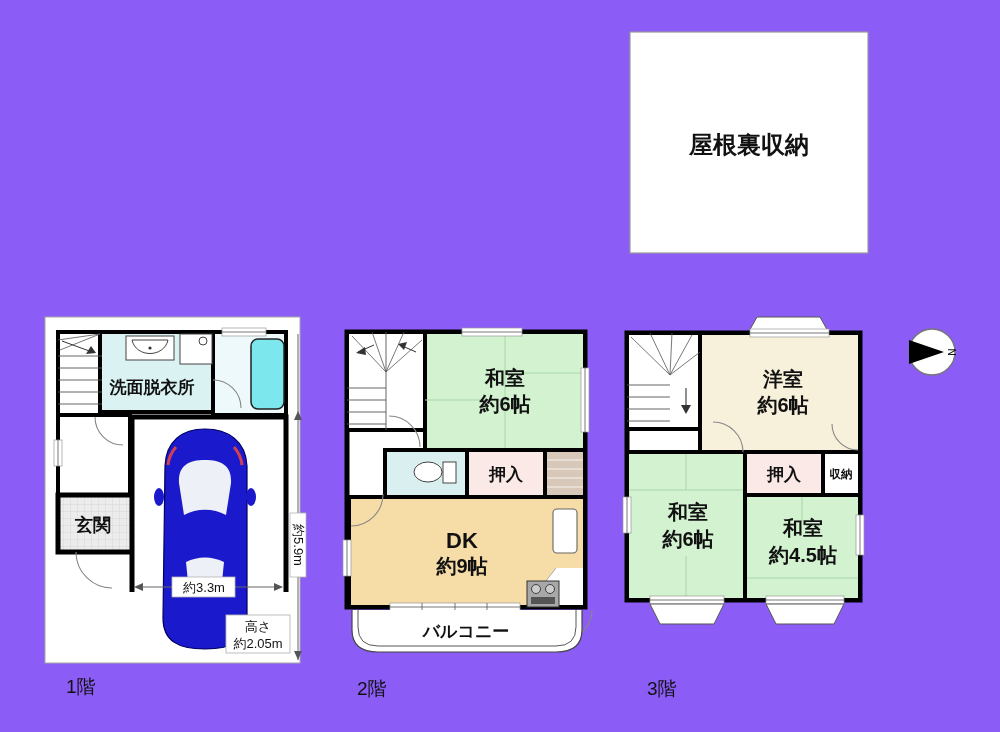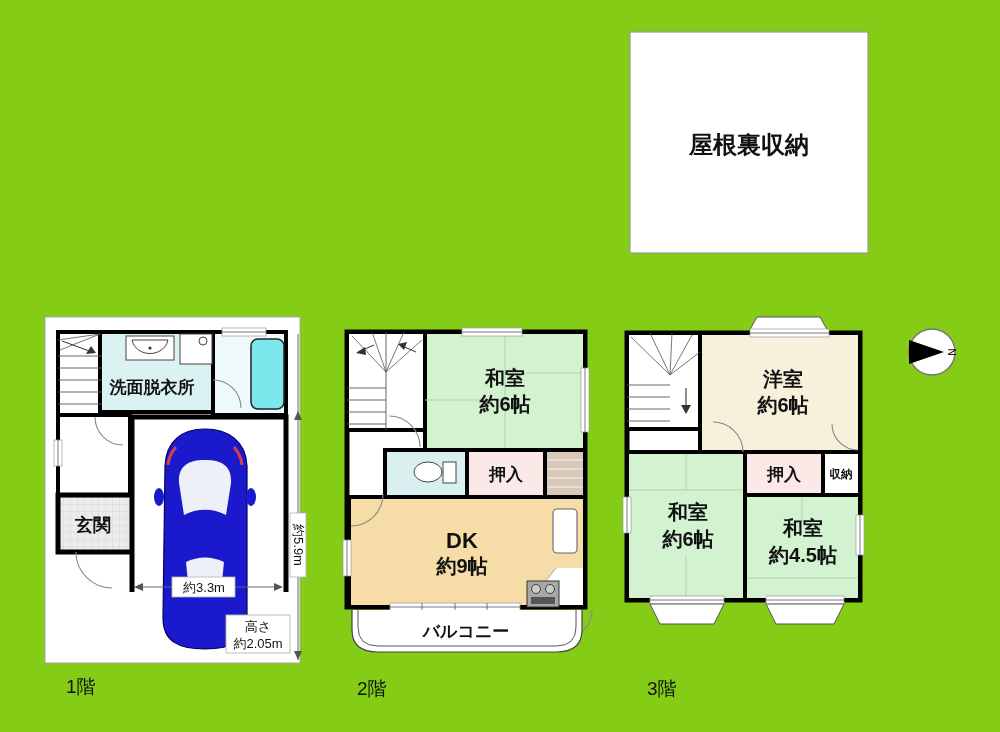--- a/index.html
+++ b/index.html
@@ -1,16 +1,16 @@
 <!DOCTYPE html>
 <html><head>
 <meta charset="utf-8">
 <style>
   html,body{margin:0;padding:0;background:#ffffff;}
-  #stage{position:relative;width:1000px;height:732px;background:#84cc16;overflow:hidden;}
+  #stage{position:relative;width:1000px;height:732px;background:#8b5cf6;overflow:hidden;}
   svg{position:absolute;left:0;top:0;}
   text{font-family:"Liberation Sans","DejaVu Sans",sans-serif;fill:#111;}
   .room-label{font-weight:600;}
   .thin{stroke:#888;stroke-width:1.1;fill:none;}
   .tatami{stroke:#a9d6a9;stroke-width:1;}
   .tread{stroke:#555;stroke-width:0.9;}
   .winder{stroke:#555;stroke-width:0.8;}
   .dimline{stroke:#666;stroke-width:1;}
   .winline{stroke:#555;stroke-width:0.8;}
 </style>

